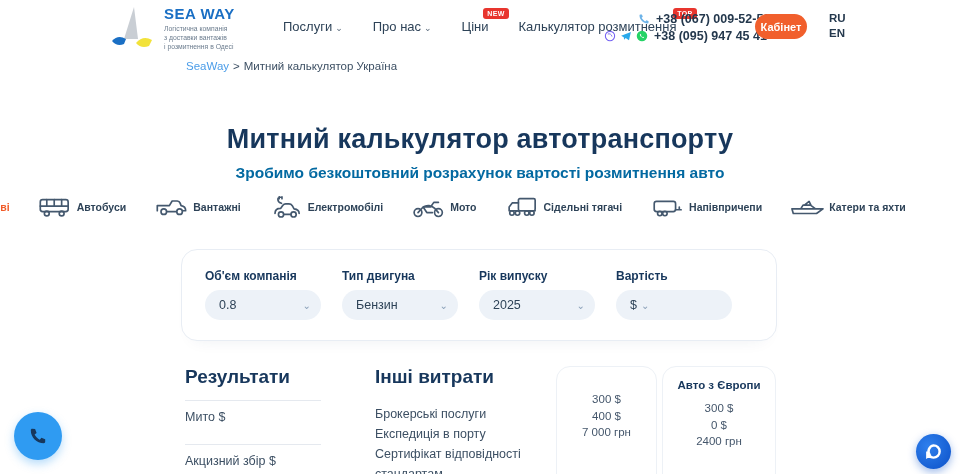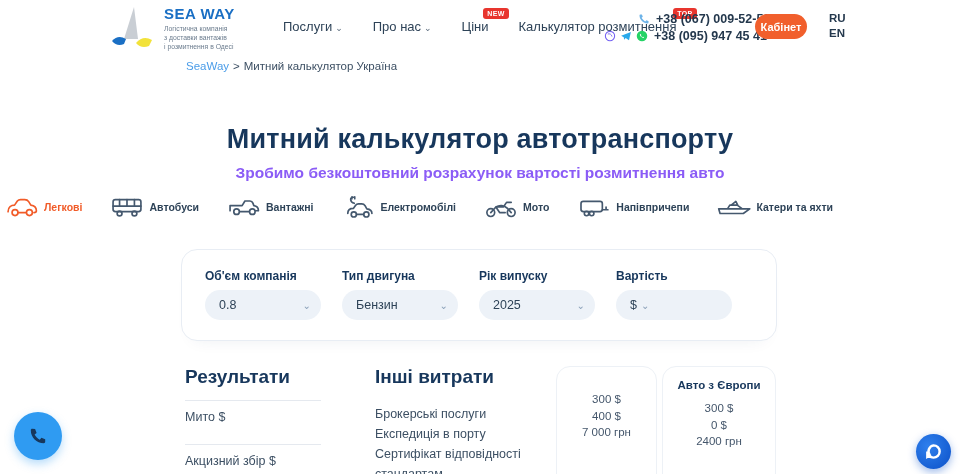--- a/index.html
+++ b/index.html
@@ -32,21 +32,21 @@
   .lang span { display:block; cursor:pointer; }
 
   
   .breadcrumb { position:absolute; left:186px; top:60px; font-size:11.5px; color:#3c4f63; }
   .breadcrumb a { color:#4a9ce8; text-decoration:none; cursor:pointer; }
   .crumb-sep { margin:0 4px; color:#3c4f63; }
 
   
   .hero { position:absolute; left:0; top:124px; width:960px; text-align:center; }
   .hero h1 { font-size:27px; font-weight:bold; color:#17375c; letter-spacing:.2px; }
-  .hero-sub { margin-top:9px; font-size:15.5px; font-weight:bold; color:#8b5cf6; }
+  .hero-sub { margin-top:9px; font-size:15.5px; font-weight:bold; color:#0369a1; }
 
   
   .tabs { position:absolute; left:50%; transform:translateX(-50%); top:194px;
     display:flex; gap:26px; align-items:flex-end; }
   .tab { display:flex; flex-direction:row; align-items:center; gap:3px; cursor:pointer; min-width:52px; }
   .tab svg { stroke:#44586e; fill:none; stroke-width:1.8; stroke-linecap:round; stroke-linejoin:round; }
   .tab-label { font-size:10.5px; font-weight:bold; color:#2e4358; white-space:nowrap; }
   .tab.active svg { stroke:#f15b28; }
   .tab.active .tab-label { color:#f15b28; }
 
@@ -210,20 +210,31 @@
     <div class="tab">
       <svg width="38" height="26" viewBox="0 0 40 28">
         <circle cx="9" cy="20" r="4.2"></circle>
           <circle cx="31" cy="20" r="4.2"></circle>
         <path d="M9 20 l5.5 -6 h8 l3.5 -5 h5 M14.5 14 c4 -2.5 9 -2 12.5 1.5 l4 4.5 M14.5 14 l4 6 h6"></path>
       </svg>
       <div class="tab-label">Мото</div>
     </div>
     <div class="tab">
       <svg width="38" height="26" viewBox="0 0 40 28">
+        <rect x="17" y="5" width="18" height="13" rx="1.5"></rect>
+        <path d="M17 9.5 h-6.5 l-3.5 4.5 v4 h28"></path>
+        <circle cx="10" cy="20.5" r="2.4"></circle>
+          <circle cx="16" cy="20.5" r="2.4"></circle>
+        <circle cx="26" cy="20.5" r="2.4"></circle>
+          <circle cx="31.5" cy="20.5" r="2.4"></circle>
+      </svg>
+      <div class="tab-label">Сідельні тягачі</div>
+    </div>
+    <div class="tab">
+      <svg width="38" height="26" viewBox="0 0 40 28">
         <rect x="6" y="8" width="23" height="11" rx="2.5"></rect>
         <circle cx="12" cy="21" r="2.4"></circle>
           <circle cx="17.5" cy="21" r="2.4"></circle>
         <path d="M29 17 h6 M33 17 v-3"></path>
       </svg>
       <div class="tab-label">Напівпричепи</div>
     </div>
     <div class="tab">
       <svg width="38" height="26" viewBox="0 0 40 28">
         <path d="M5 21 h25 l7 -5 h-33.5 z M13 16 l2.5 -4 h8 l5.5 4 M17 12 l5 -4 2 4"></path>

